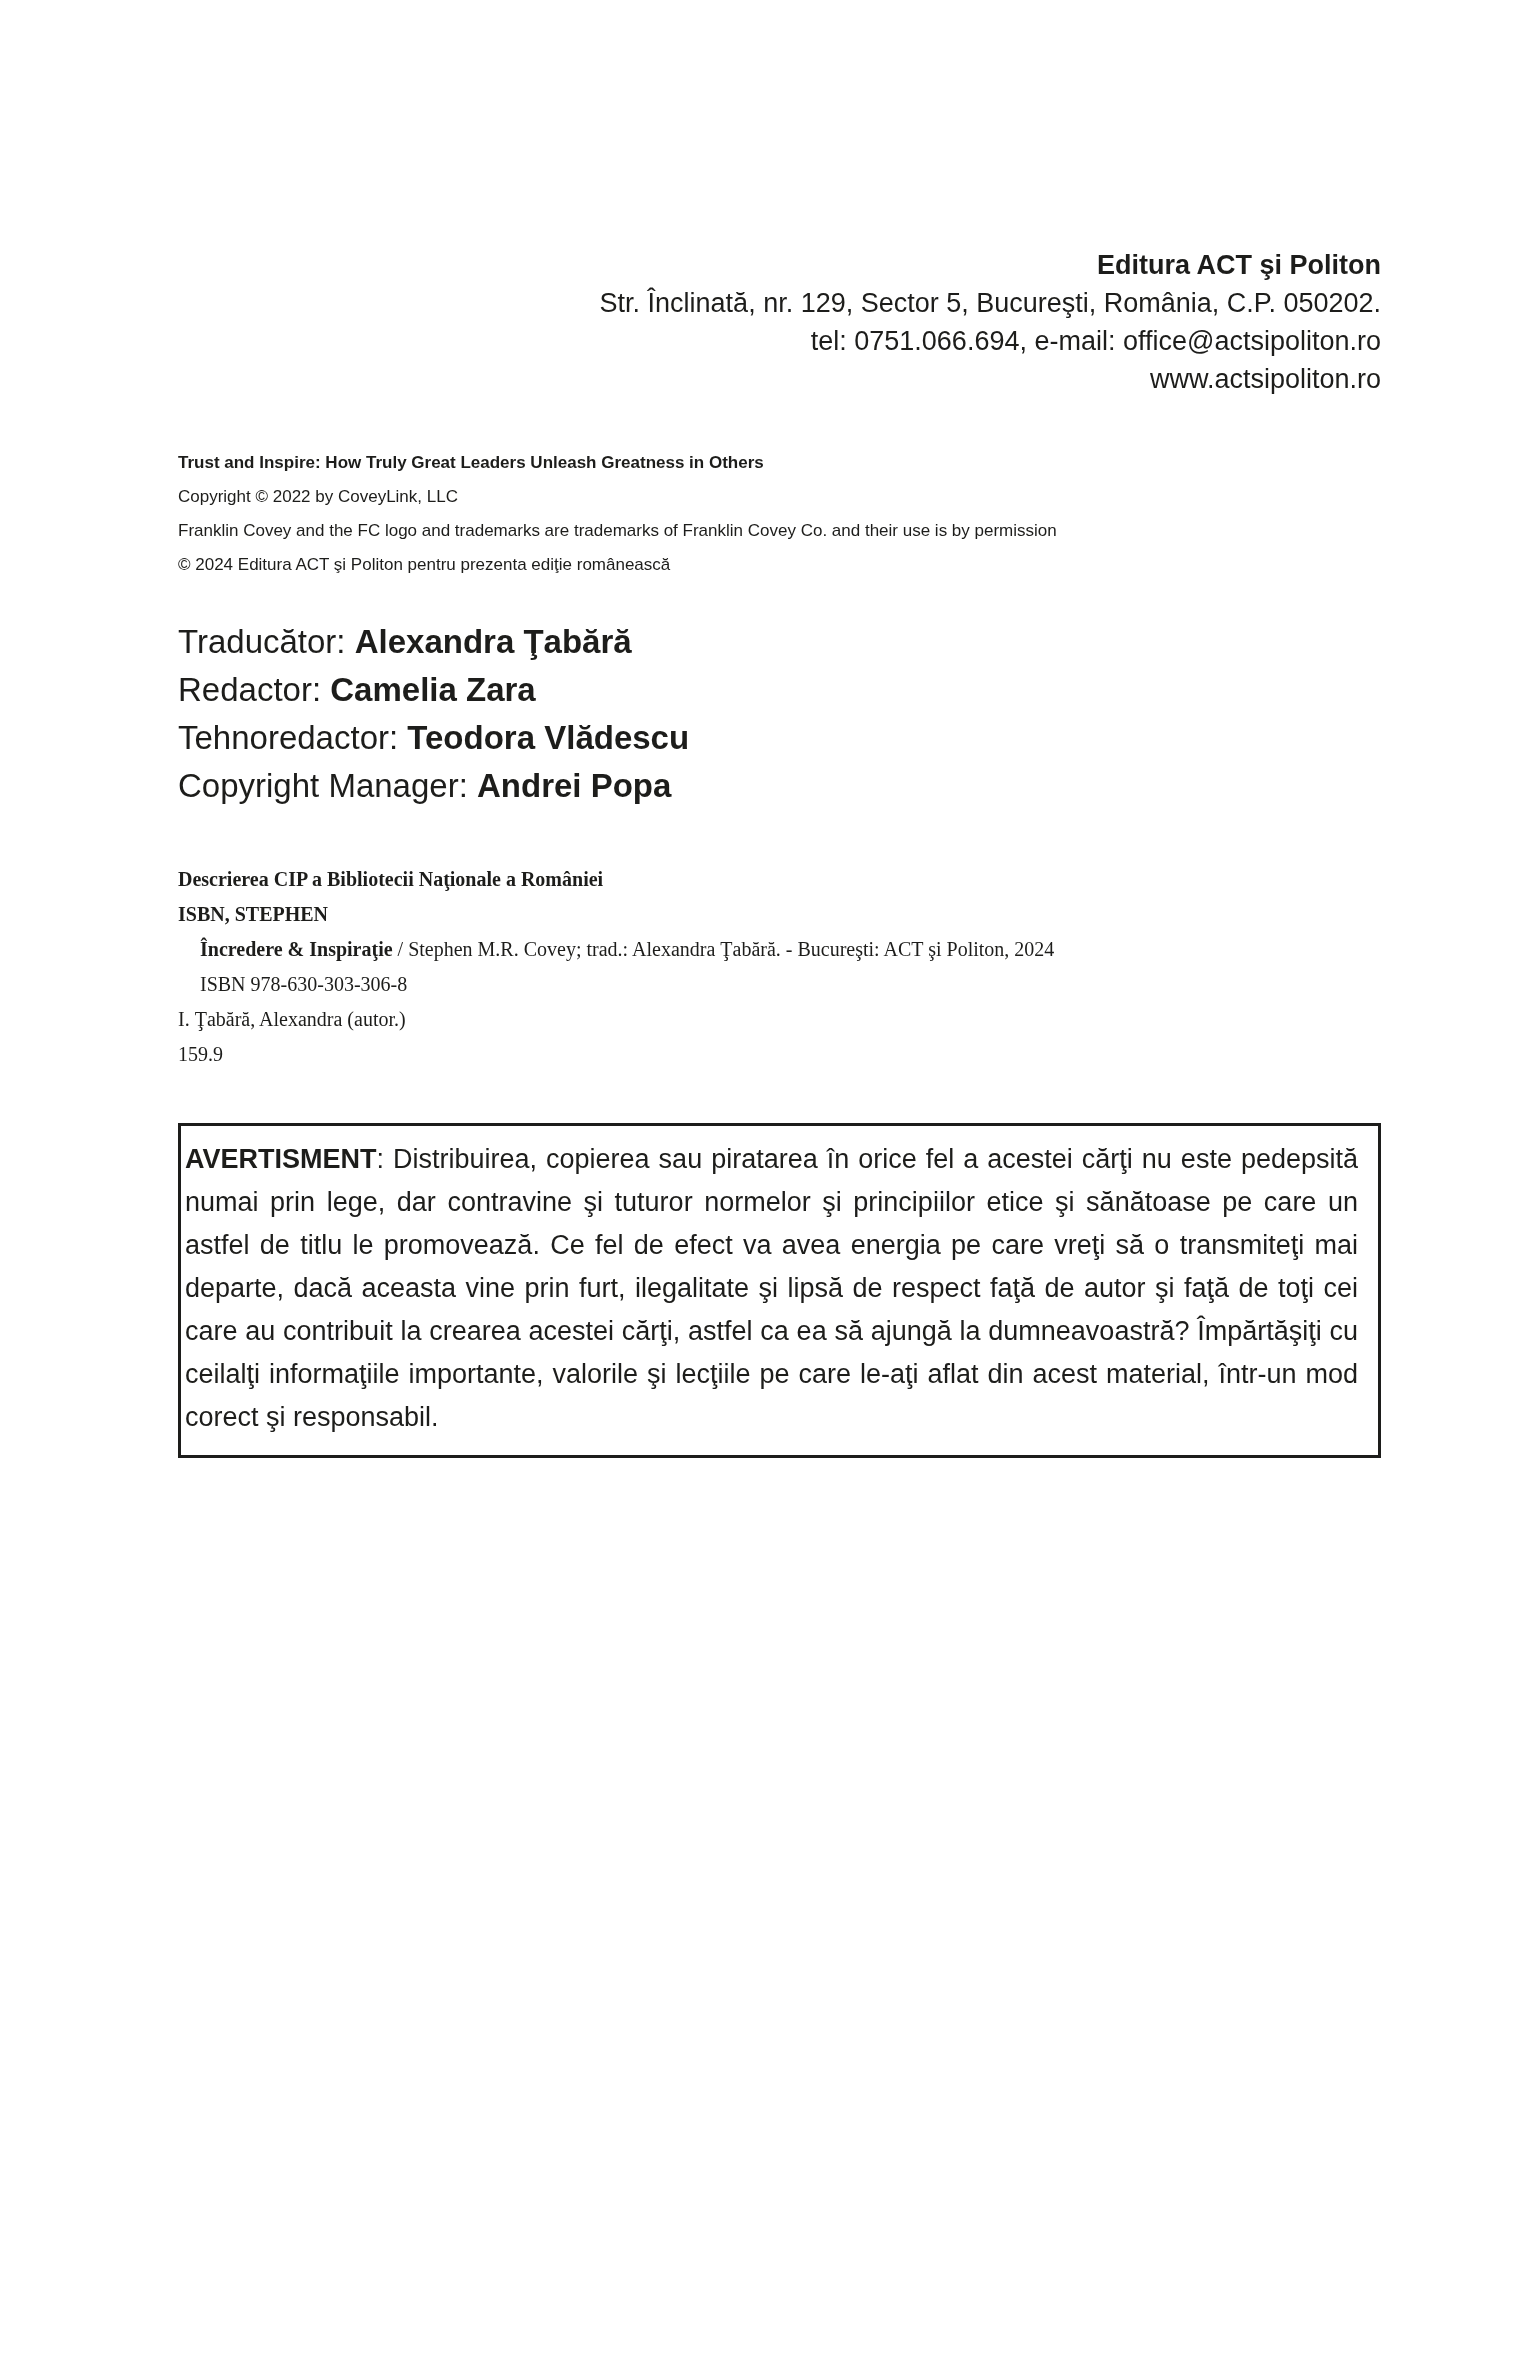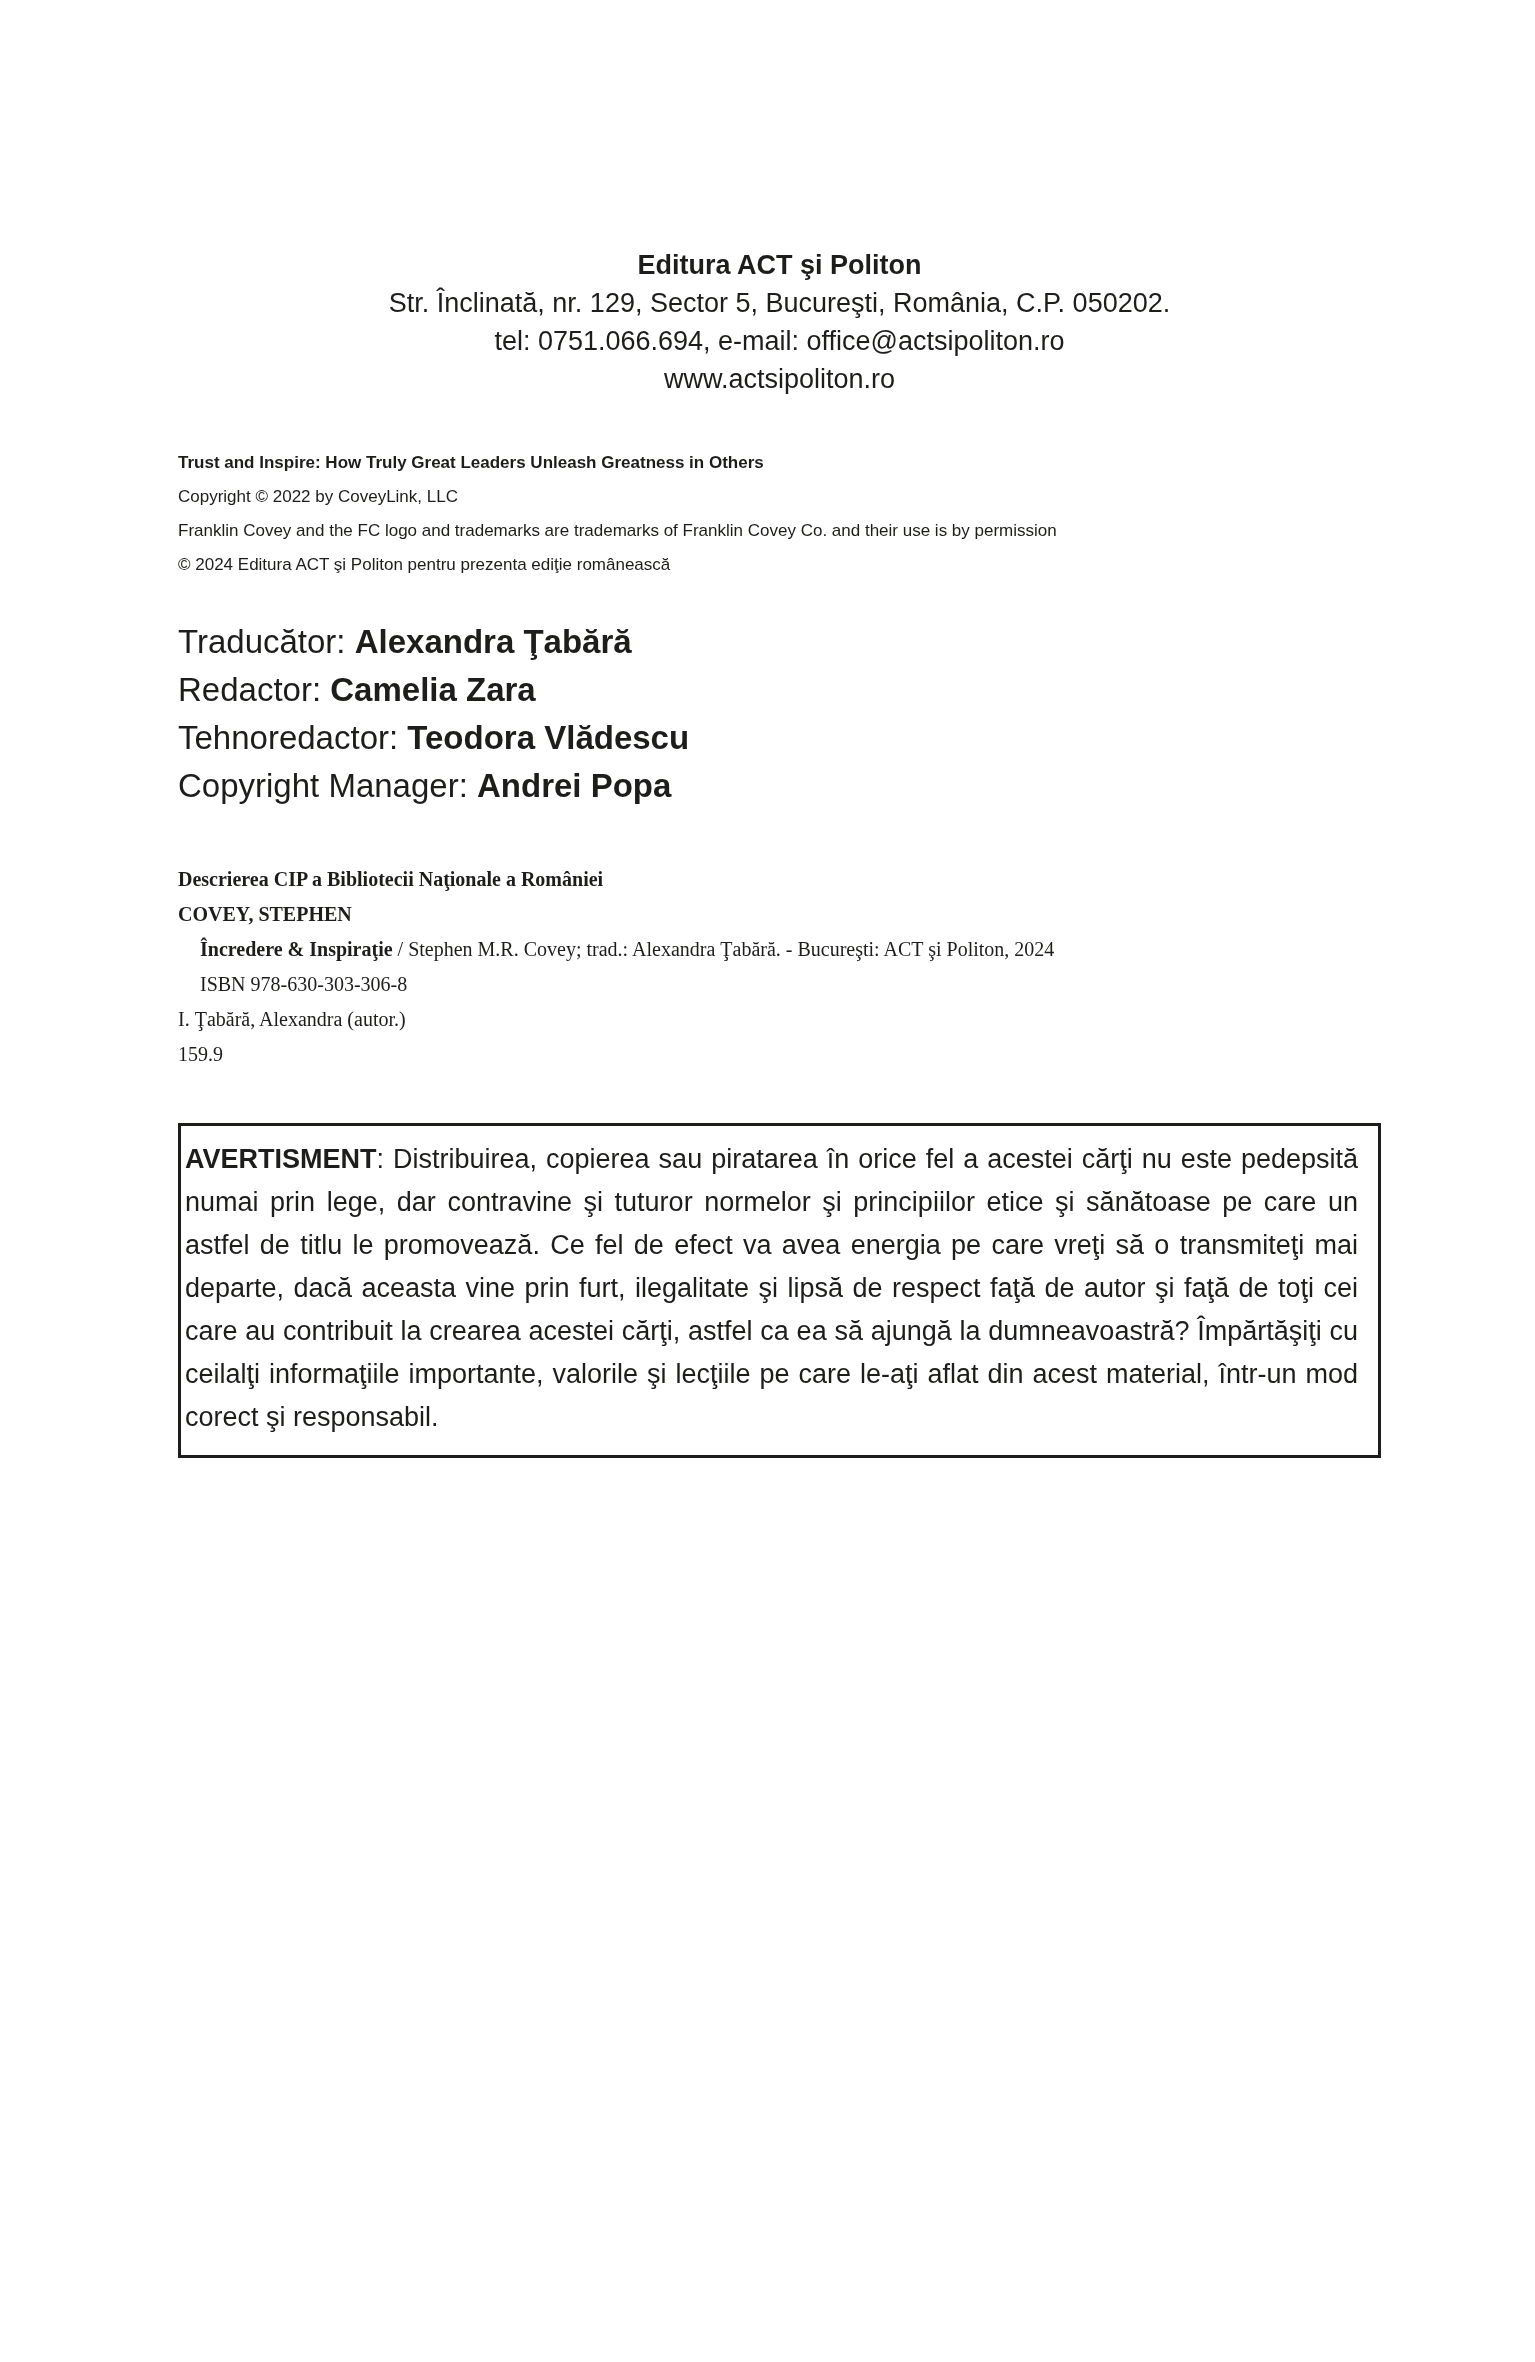--- a/index.html
+++ b/index.html
@@ -17,21 +17,21 @@
     color: #1d1d1b;
     overflow: hidden;
   }
   .bold { font-weight: bold; }
 
   .publisher-header {
     position: absolute;
     top: 246px;
     left: 178px;
     width: 1203px;
-    text-align: center;
+    text-align: right;
     font-size: 27px;
     line-height: 38px;
   }
   .publisher-header .line { white-space: nowrap; }
 
   .copyright-block {
     position: absolute;
     top: 446px;
     left: 178px;
     width: 1260px;
@@ -95,21 +95,21 @@
 
   <div class="credits-block">
     <div class="line"><span>Traducător: </span><span class="bold">Alexandra Ţabără</span></div>
     <div class="line"><span>Redactor: </span><span class="bold">Camelia Zara</span></div>
     <div class="line"><span>Tehnoredactor: </span><span class="bold">Teodora Vlădescu</span></div>
     <div class="line"><span>Copyright Manager: </span><span class="bold">Andrei Popa</span></div>
   </div>
 
   <div class="cip-block">
     <div class="line bold">Descrierea CIP a Bibliotecii Naţionale a României</div>
-    <div class="line bold">COVEY, STEPHEN</div>
+    <div class="line bold">ISBN, STEPHEN</div>
     <div class="line indent"><span class="bold">Încredere &amp; Inspiraţie</span><span> / Stephen M.R. Covey; trad.: Alexandra Ţabără. - Bucureşti: ACT şi Politon, 2024</span></div>
     <div class="line indent">ISBN 978-630-303-306-8</div>
     <div class="line">I. Ţabără, Alexandra (autor.)</div>
     <div class="line">159.9</div>
   </div>
 
   <div class="warning-box">
     <span class="bold">AVERTISMENT</span><span>: Distribuirea, copierea sau piratarea în orice fel a acestei cărţi nu este pedepsită numai prin lege, dar contravine şi tuturor normelor şi principiilor etice şi sănătoase pe care un astfel de titlu le promovează. Ce fel de efect va avea energia pe care vreţi să o transmiteţi mai departe, dacă aceasta vine prin furt, ilegalitate şi lipsă de respect faţă de autor şi faţă de toţi cei care au contribuit la crearea acestei cărţi, astfel ca ea să ajungă la dumneavoastră? Împărtăşiţi cu ceilalţi informaţiile importante, valorile şi lecţiile pe care le-aţi aflat din acest material, într-un mod corect şi responsabil.</span>
   </div>
 

